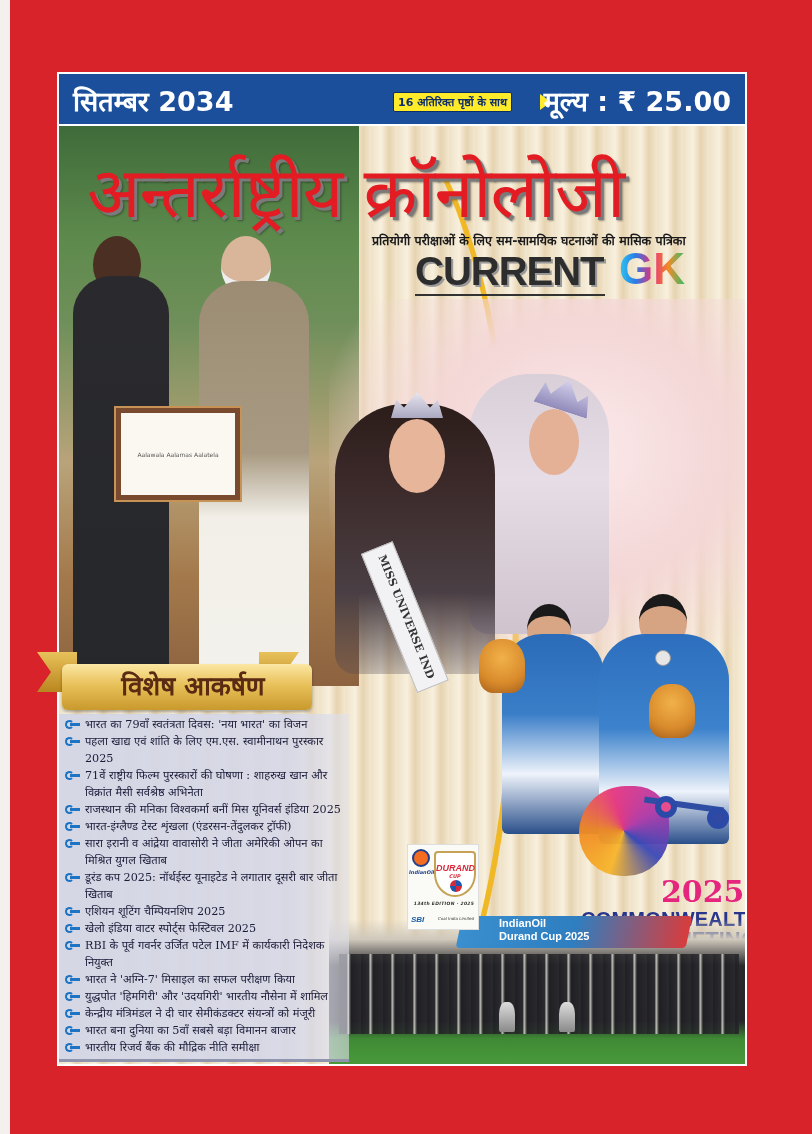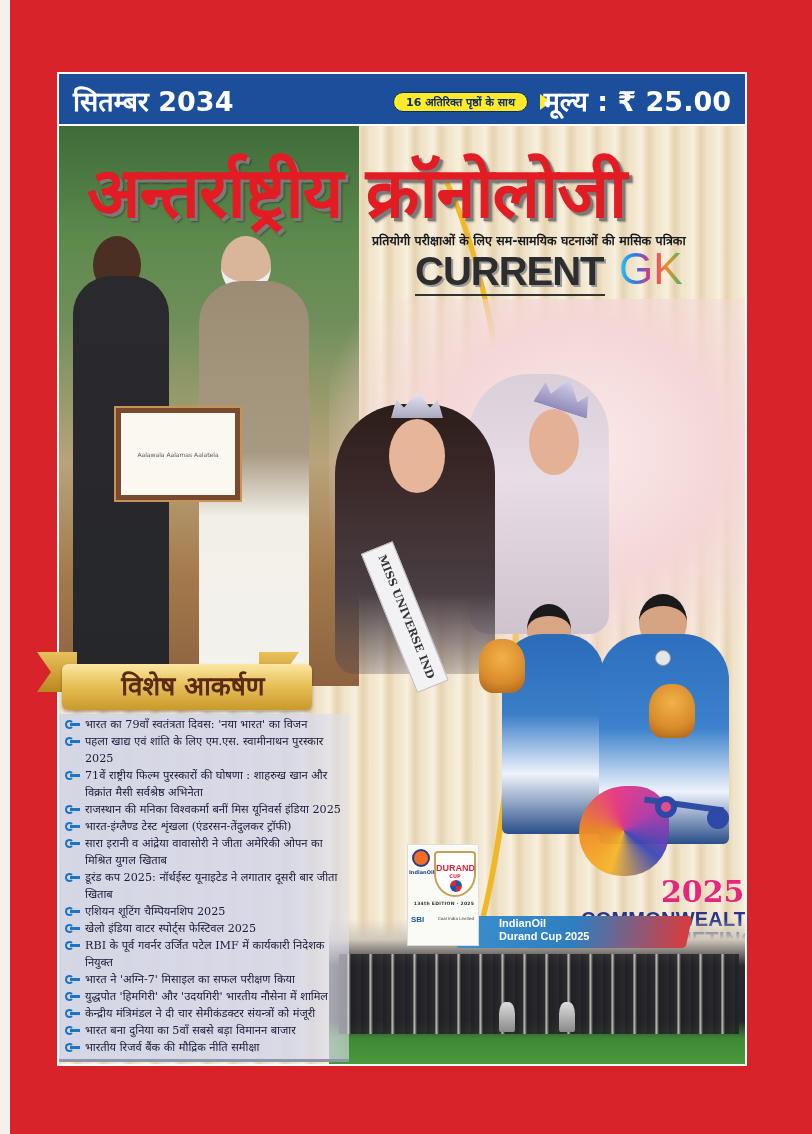--- a/index.html
+++ b/index.html
@@ -4,43 +4,43 @@
 <style>
   * { box-sizing: border-box; margin: 0; padding: 0; }
   html, body { width: 812px; height: 1134px; overflow: hidden; }
   body { background: #d9232a; position: relative; font-family: "DejaVu Sans", sans-serif; }
   .left-strip { position: absolute; left: 0; top: 0; width: 10px; height: 1134px; background: #f4f0ee; }
   .panel { position: absolute; left: 57px; top: 72px; width: 690px; height: 994px; background: #fff; padding: 2px; }
   .panel-inner { position: relative; width: 100%; height: 100%; overflow: hidden;
     background: repeating-linear-gradient(90deg, #efe2c8 0px, #f8f0de 10px, #e6d3b0 18px, #f3e7cf 26px); }
   .topbar { position: absolute; left: 0; top: 0; width: 100%; height: 52px; background: #1b4f9b; border-bottom: 2px solid #fff; }
   .month { position: absolute; left: 14px; top: 8px; color: #fff; font-size: 27px; font-weight: bold; font-family: "DejaVu Sans", sans-serif; }
-  .pages-badge { position: absolute; left: 334px; top: 18px; height: 20px; padding: 0 12px; background: #ffeb2a; color: #0d2c6a; border-radius: 10px; font-size: 11px; font-weight: bold; line-height: 20px; border: 1px solid #0d2c6a; }
+  .pages-badge { position: absolute; left: 334px; top: 18px; height: 20px; padding: 0 4px; background: #ffeb2a; color: #0d2c6a; border-radius: 2px; font-size: 11px; font-weight: bold; line-height: 20px; border: 1px solid #0d2c6a; }
   .badge-arrow { position: absolute; left: 481px; top: 20px; width: 0; height: 0; border-top: 8px solid transparent; border-bottom: 8px solid transparent; border-left: 11px solid #ffeb2a; }
   .price { position: absolute; right: 14px; top: 8px; color: #fff; font-size: 27px; font-weight: bold; }
 
   
   .photo-left { position: absolute; left: 0; top: 52px; width: 300px; height: 560px;
     background: linear-gradient(180deg, #3f6b3a 0%, #5d8a4c 20%, #6f8f5a 35%, #b9a37a 60%, #a47a4c 80%, #8c6240 100%); }
   .arc { position: absolute; left: 160px; top: 30px; width: 300px; height: 1000px; border: 6px solid #f0b824; border-radius: 50%; border-left-color: transparent; border-bottom-color: transparent; border-top-color: transparent; }
   .person1 { position: absolute; left: 14px; top: 150px; width: 96px; height: 430px; background: linear-gradient(180deg, #2a2a2e 0%, #26272b 100%); border-radius: 38px 38px 6px 6px; }
   .head1 { position: absolute; left: 34px; top: 110px; width: 48px; height: 58px; background: #4a2f22; border-radius: 50%; }
   .person2 { position: absolute; left: 140px; top: 155px; width: 110px; height: 430px; background: linear-gradient(180deg, #9c8c74 0%, #a89a82 40%, #f2efe8 55%, #f4f2ed 100%); border-radius: 42px 42px 6px 6px; }
   .head2 { position: absolute; left: 162px; top: 110px; width: 50px; height: 60px; background: #d9b59a; border-radius: 50%; border-bottom: 14px solid #eee; }
   .certificate { position: absolute; left: 55px; top: 280px; width: 128px; height: 96px; background: #7a4a2e; padding: 5px; border: 2px solid #c69255; }
   .cert-inner { width: 100%; height: 100%; background: #fbf8f1; display: flex; align-items: center; justify-content: center; font-size: 6px; color: #555; }
 
   
-  .title { position: absolute; left: 28px; top: 68px; font-size: 70px; font-weight: bold; color: #e31b23; letter-spacing: -1px;
+  .title { position: absolute; left: 28px; top: 68px; font-size: 70px; font-weight: normal; color: #e31b23; letter-spacing: -1px;
     text-shadow: 3px 3px 0 #7a7a7a, 4px 4px 2px rgba(0,0,0,0.35); white-space: nowrap; font-family: "DejaVu Sans", sans-serif; }
   .subtitle { position: absolute; left: 313px; top: 158px; font-size: 12.5px; color: #1a1a1a; font-weight: bold; white-space: nowrap; }
   .current { position: absolute; left: 356px; top: 175px; font-size: 40px; font-weight: 900; color: #2d2d2d; letter-spacing: -1px;
     text-shadow: 2px 2px 0 #999; font-family: "Liberation Sans", sans-serif; }
   .current-line { position: absolute; left: 356px; top: 220px; width: 190px; height: 2px; background: #333; }
-  .gk { position: absolute; left: 560px; top: 170px; font-size: 44px; font-weight: 400; font-family: "Liberation Sans", sans-serif;
+  .gk { position: absolute; left: 560px; top: 170px; font-size: 44px; font-weight: 700; font-family: "Liberation Sans", sans-serif;
     background: linear-gradient(90deg, #2ec7f0 0%, #2a7be6 25%, #e6307c 50%, #f08b2a 75%, #2fbf6b 100%);
     -webkit-background-clip: text; background-clip: text; color: transparent; text-shadow: none; }
 
   
   .mu-bg { position: absolute; left: 270px; top: 225px; width: 420px; height: 380px;
     background: radial-gradient(ellipse at 60% 40%, #fbe9ea 0%, #f4d7d7 40%, rgba(240,210,210,0) 75%); }
   .mu-woman1 { position: absolute; left: 276px; top: 330px; width: 160px; height: 270px; background: linear-gradient(180deg, #2b1d1a 0%, #3c2a2a 30%, #4a3f44 70%, rgba(80,70,80,0.3) 100%); border-radius: 70px 70px 20px 20px; }
   .mu-face1 { position: absolute; left: 330px; top: 345px; width: 56px; height: 74px; background: #e7b59a; border-radius: 50%; }
   .mu-crown1 { position: absolute; left: 332px; top: 318px; width: 52px; height: 26px; background: linear-gradient(180deg, #e8e6f0, #aaa8c0); clip-path: polygon(0 100%, 10% 30%, 25% 60%, 50% 0, 75% 60%, 90% 30%, 100% 100%); }
   .mu-woman2 { position: absolute; left: 410px; top: 300px; width: 140px; height: 260px; background: linear-gradient(180deg, #d9cfd8 0%, #e6dde6 40%, #cfc3ce 100%); border-radius: 60px 60px 20px 20px; }
@@ -61,21 +61,21 @@
   .cwg-bar { position: absolute; left: 585px; top: 728px; width: 80px; height: 6px; background: #2f4ea3; transform: rotate(8deg); }
   .cwg-plate1 { position: absolute; left: 596px; top: 722px; width: 22px; height: 22px; border-radius: 50%; border: 6px solid #2b4aa8; background: #e74c8c; }
   .cwg-plate2 { position: absolute; left: 648px; top: 733px; width: 22px; height: 22px; border-radius: 50%; border: 6px solid #2b4aa8; background: #3149a2; }
   .cwg-year { position: absolute; left: 602px; top: 800px; font-size: 30px; font-weight: 900; color: #e6257e; font-family: "DejaVu Serif", serif; }
   .cwg-line1 { position: absolute; left: 512px; top: 834px; width: 200px; text-align: center; font-size: 20px; font-weight: bold; color: #27358c; font-family: "Liberation Sans", sans-serif; letter-spacing: 0.2px; }
   .cwg-line2 { position: absolute; left: 512px; top: 853px; width: 200px; text-align: center; font-size: 22px; font-weight: 900; color: #27358c; font-family: "Liberation Sans", sans-serif; }
   .cwg-line3 { position: absolute; left: 512px; top: 876px; width: 200px; text-align: center; font-size: 12px; font-weight: bold; color: #27358c; font-family: "Liberation Serif", serif; }
   .cwg-line4 { position: absolute; left: 512px; top: 892px; width: 200px; text-align: center; font-size: 8px; font-weight: bold; color: #27358c; font-family: "Liberation Serif", serif; }
 
   
-  .durand { position: absolute; left: 348px; top: 770px; width: 72px; height: 102px; background: #fafaf6; border: 1px solid #ddd; }
+  .durand { position: absolute; left: 348px; top: 770px; width: 72px; height: 86px; background: #fafaf6; border: 1px solid #ddd; font-style: italic; }
   .io-logo { position: absolute; left: 4px; top: 4px; width: 18px; height: 18px; border-radius: 50%; background: #f36c21; border: 2px solid #1f3f8c; }
   .io-text { position: absolute; left: 1px; top: 24px; font-size: 5px; color: #1f3f8c; font-weight: bold; }
   .shield { position: absolute; left: 26px; top: 6px; width: 42px; height: 46px; background: #fff; border: 2px solid #c5a255; border-radius: 4px 4px 50% 50%; }
   .shield-text { position: absolute; left: 0; top: 10px; width: 100%; text-align: center; font-size: 9px; font-weight: 900; color: #d62a3a; font-family: "Liberation Sans", sans-serif; }
   .shield-cup { position: absolute; left: 0; top: 20px; width: 100%; text-align: center; font-size: 5px; color: #d62a3a; font-weight: bold; }
   .ball { position: absolute; left: 14px; top: 27px; width: 12px; height: 12px; border-radius: 50%; background: conic-gradient(#1d56b0 0 25%, #d62a3a 0 50%, #1d56b0 0 75%, #d62a3a 0); }
   .edition { position: absolute; left: 2px; top: 56px; width: 68px; text-align: center; font-size: 4.5px; color: #333; font-weight: bold; letter-spacing: 0.3px; }
   .sbi { position: absolute; left: 3px; top: 70px; font-size: 8px; font-weight: 900; color: #1b5ea8; font-family: "Liberation Sans", sans-serif; }
   .coal { position: absolute; left: 30px; top: 71px; font-size: 4px; color: #333; }
 

